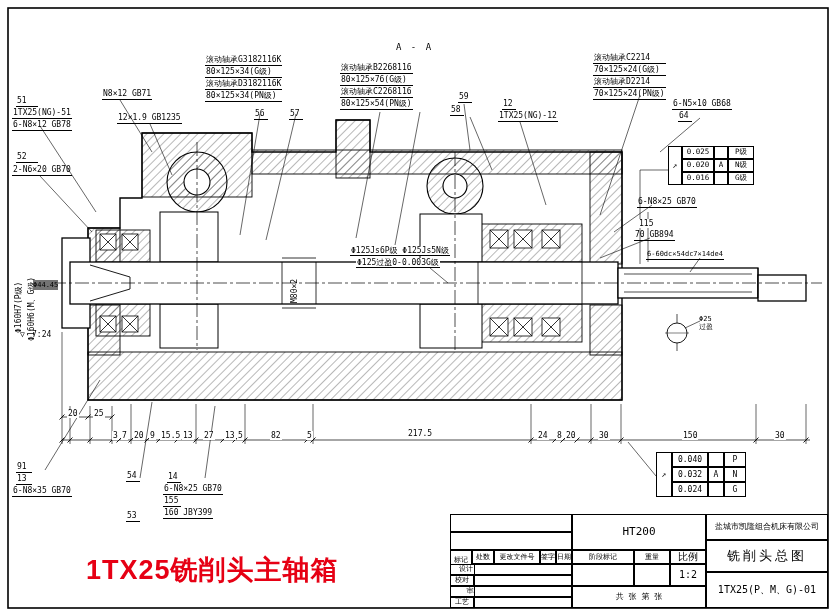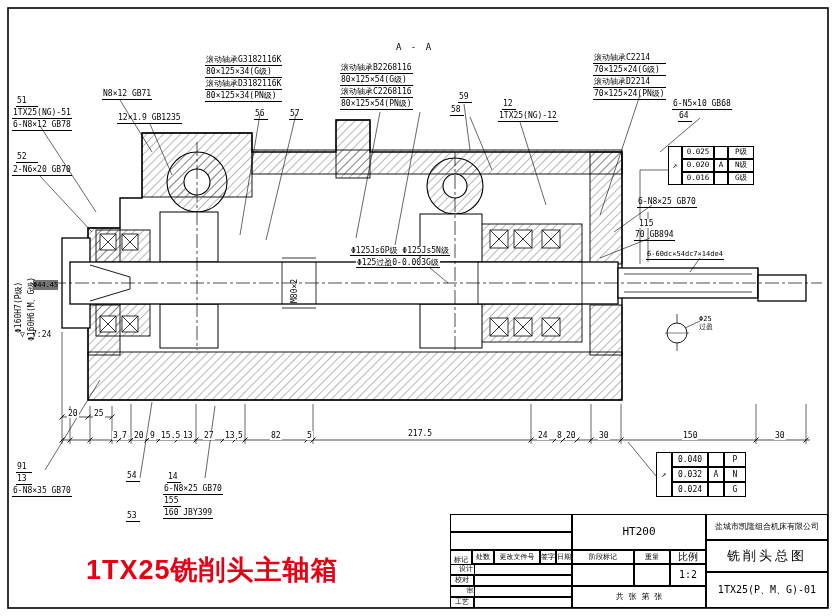--- a/index.html
+++ b/index.html
@@ -203,21 +203,21 @@
   <div class="lbl" style="left:396px;top:42px;font-size:9px;letter-spacing:2px">A - A</div>
 
   <div class="stack" style="left:205px;top:54px">
     <div>滚动轴承G3182116K</div>
     <div>80×125×34(G级)</div>
     <div>滚动轴承D3182116K</div>
     <div>80×125×34(PN级)</div>
   </div>
   <div class="stack" style="left:340px;top:62px">
     <div>滚动轴承B2268116</div>
-    <div>80×125×54(G级)</div>
+    <div>80×125×76(G级)</div>
     <div>滚动轴承C2268116</div>
     <div>80×125×54(PN级)</div>
   </div>
   <div class="stack" style="left:593px;top:52px">
     <div>滚动轴承C2214</div>
     <div>70×125×24(G级)</div>
     <div>滚动轴承D2214</div>
     <div>70×125×24(PN级)</div>
   </div>
 

